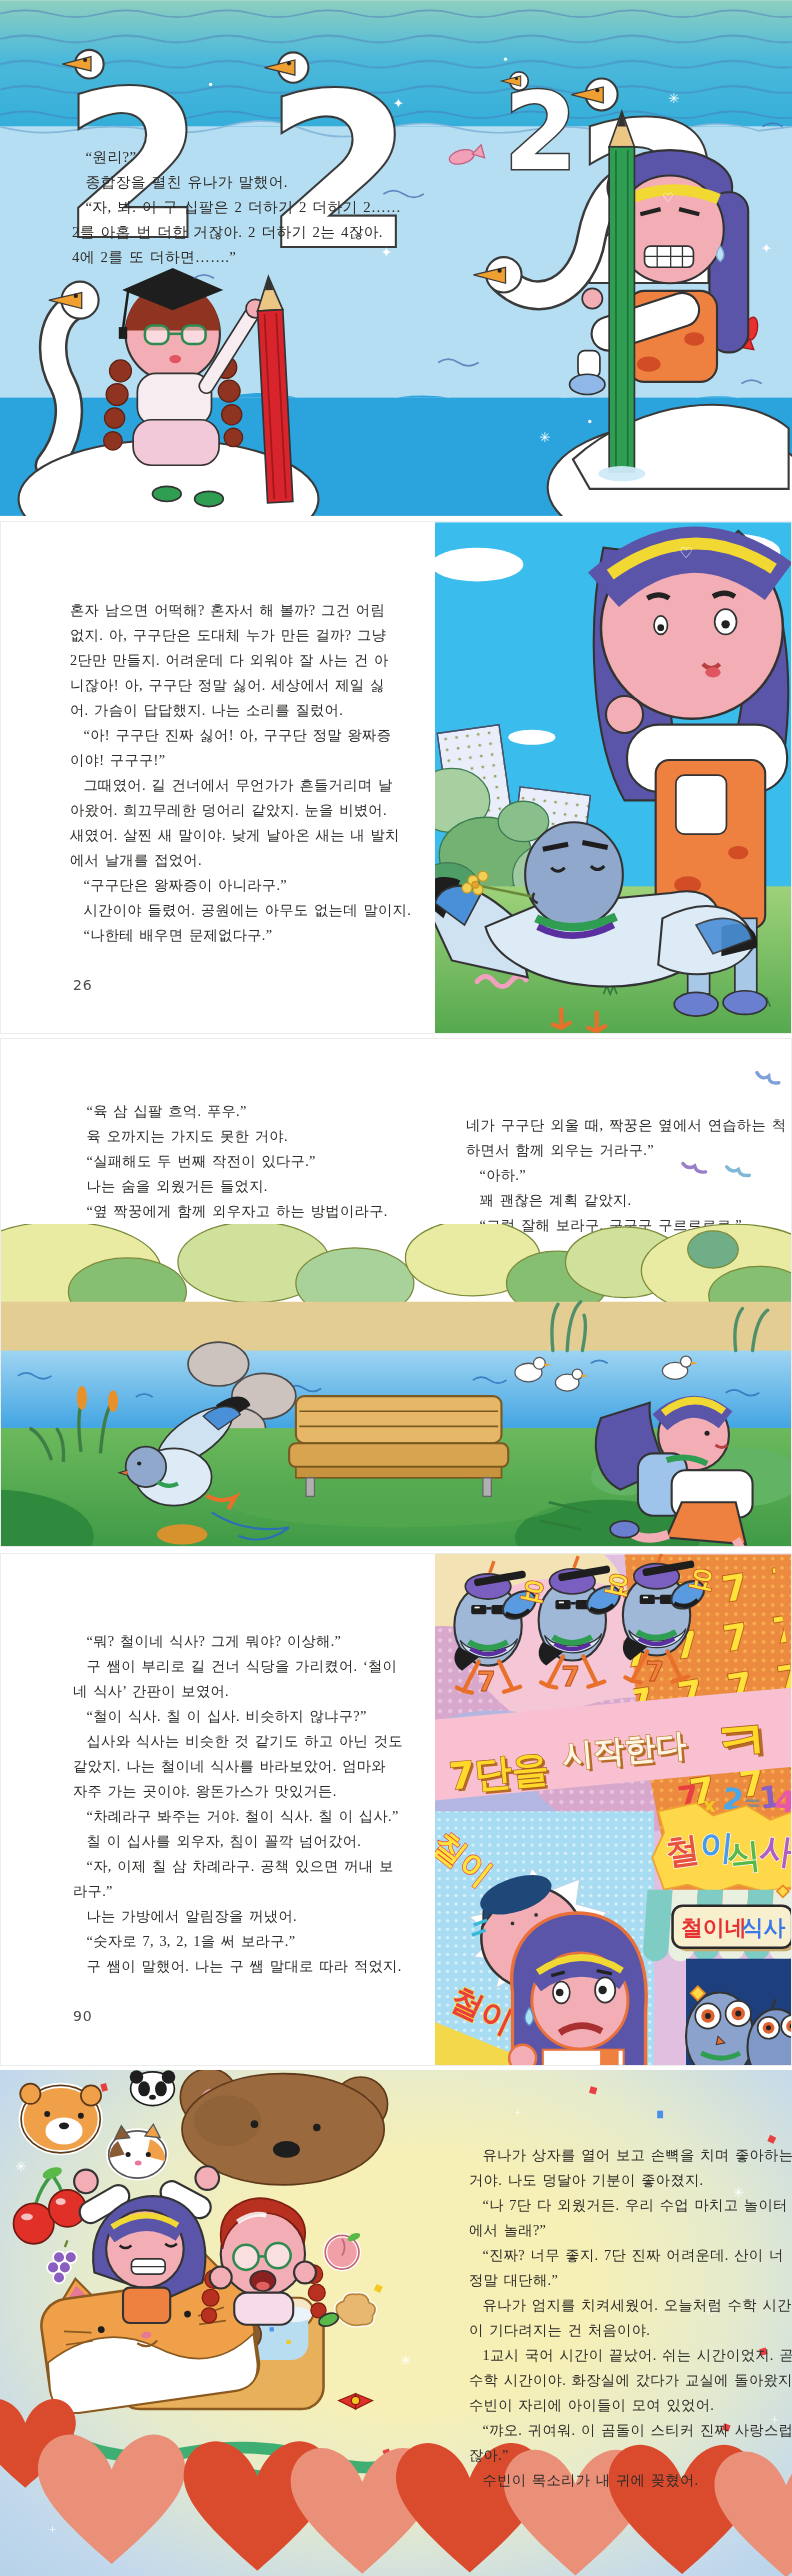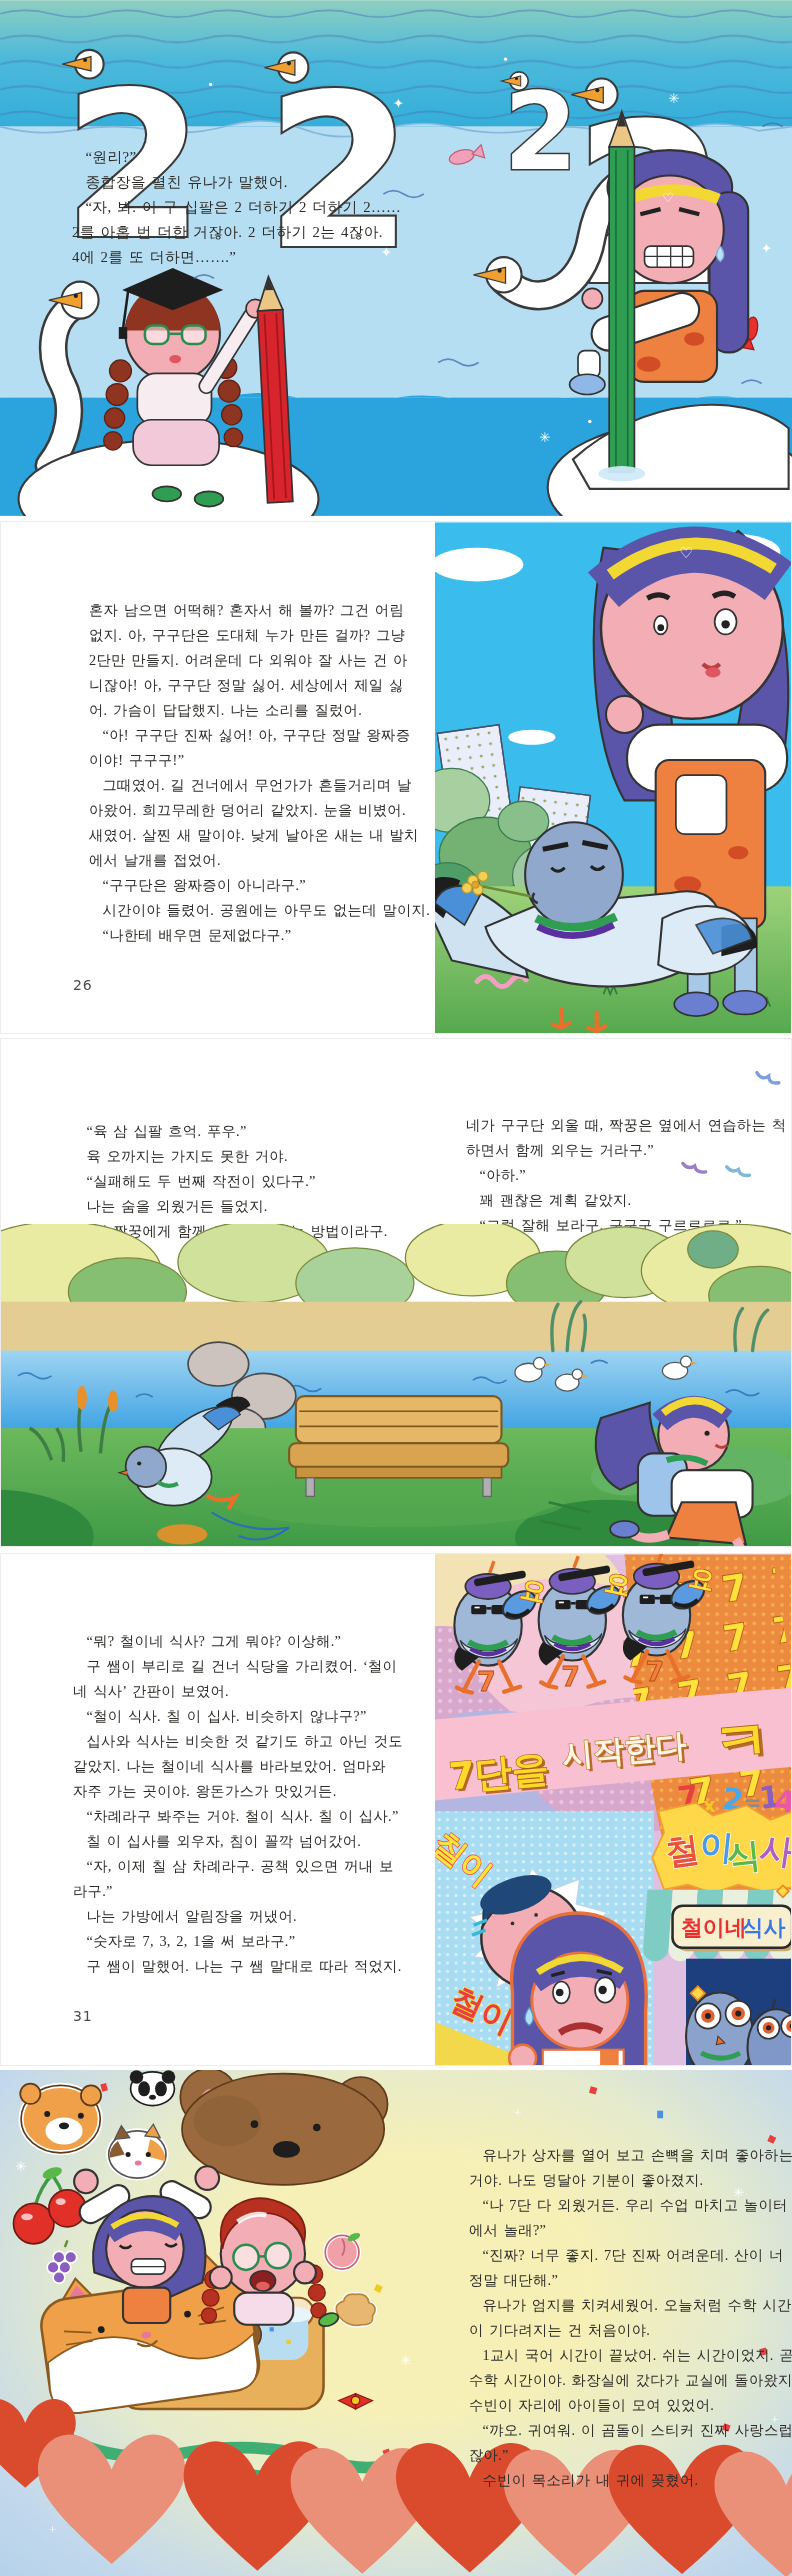--- a/index.html
+++ b/index.html
@@ -196,21 +196,21 @@
   <div class="textcol" style="left:72px;top:145px;width:308px;font-size:14.8px">
     <p class="indent">“원리?”</p>
     <p class="indent">종합장을 펼친 유나가 말했어.</p>
     <p class="indent">“자, 봐. 이 구 십팔은 2 더하기 2 더하기 2……</p>
     <p>2를 아홉 번 더한 거잖아. 2 더하기 2는 4잖아.</p>
     <p>4에 2를 또 더하면…….”</p>
   </div>
 </section>
 
 <section class="panel" id="p2">
-  <div class="textcol" style="left:88px;top:76px;width:268px">
+  <div class="textcol" style="left:69px;top:76px;width:268px">
     <p>혼자 남으면 어떡해? 혼자서 해 볼까? 그건 어림</p>
     <p>없지. 아, 구구단은 도대체 누가 만든 걸까? 그냥</p>
     <p>2단만 만들지. 어려운데 다 외워야 잘 사는 건 아</p>
     <p>니잖아! 아, 구구단 정말 싫어. 세상에서 제일 싫</p>
     <p>어. 가슴이 답답했지. 나는 소리를 질렀어.</p>
     <p class="indent">“아! 구구단 진짜 싫어! 아, 구구단 정말 왕짜증</p>
     <p>이야! 구구구!”</p>
     <p class="indent">그때였어. 길 건너에서 무언가가 흔들거리며 날</p>
     <p>아왔어. 희끄무레한 덩어리 같았지. 눈을 비볐어.</p>
     <p>새였어. 살찐 새 말이야. 낮게 날아온 새는 내 발치</p>
@@ -325,21 +325,21 @@
       </g>
       <g stroke="#e8702a" stroke-width="5" fill="none" stroke-linecap="round">
         <path d="M150 578 l0 22 m-10 -4 l10 4 l10 -6"></path>
         <path d="M192 582 l0 22 m-10 -4 l10 4 l10 -6"></path>
       </g>
     </g>
   </svg>
 </section>
 
 <section class="panel" id="p3">
-  <div class="textcol" style="left:72px;top:80px;width:314px">
+  <div class="textcol" style="left:72px;top:60px;width:314px">
     <p class="indent">“육 삼 십팔 흐억. 푸우.”</p>
     <p class="indent">육 오까지는 가지도 못한 거야.</p>
     <p class="indent">“실패해도 두 번째 작전이 있다구.”</p>
     <p class="indent">나는 숨을 외웠거든 들었지.</p>
     <p class="indent">“옆 짝꿍에게 함께 외우자고 하는 방법이라구.</p>
   </div>
   <div class="textcol" style="left:465px;top:74px;width:270px">
     <p>네가 구구단 외울 때, 짝꿍은 옆에서 연습하는 척</p>
     <p>하면서 함께 외우는 거라구.”</p>
     <p class="indent">“아하.”</p>
@@ -491,21 +491,21 @@
     <p>같았지. 나는 철이네 식사를 바라보았어. 엄마와</p>
     <p>자주 가는 곳이야. 왕돈가스가 맛있거든.</p>
     <p class="indent">“차례라구 봐주는 거야. 철이 식사. 칠 이 십사.”</p>
     <p class="indent">칠 이 십사를 외우자, 침이 꼴깍 넘어갔어.</p>
     <p class="indent">“자, 이제 칠 삼 차례라구. 공책 있으면 꺼내 보</p>
     <p>라구.”</p>
     <p class="indent">나는 가방에서 알림장을 꺼냈어.</p>
     <p class="indent">“숫자로 7, 3, 2, 1을 써 보라구.”</p>
     <p class="indent">구 쌤이 말했어. 나는 구 쌤 말대로 따라 적었지.</p>
   </div>
-  <div class="pagenum" style="left:72px;top:454px">31</div>
+  <div class="pagenum" style="left:72px;top:454px">90</div>
 
   <svg class="illus-right" viewBox="0 0 425 608" font-family="'DejaVu Sans',sans-serif">
     <defs>
       <pattern id="dotO" width="11" height="11" patternUnits="userSpaceOnUse">
           <rect width="11" height="11" fill="#ec8a3f"></rect>
           <circle cx="5" cy="5" r="2.2" fill="#f6b050"></circle>
         </pattern>
       <pattern id="dotB" width="10" height="10" patternUnits="userSpaceOnUse">
           <rect width="10" height="10" fill="#a8dcf2"></rect>
           <circle cx="5" cy="5" r="2" fill="#d8f0fa"></circle>

